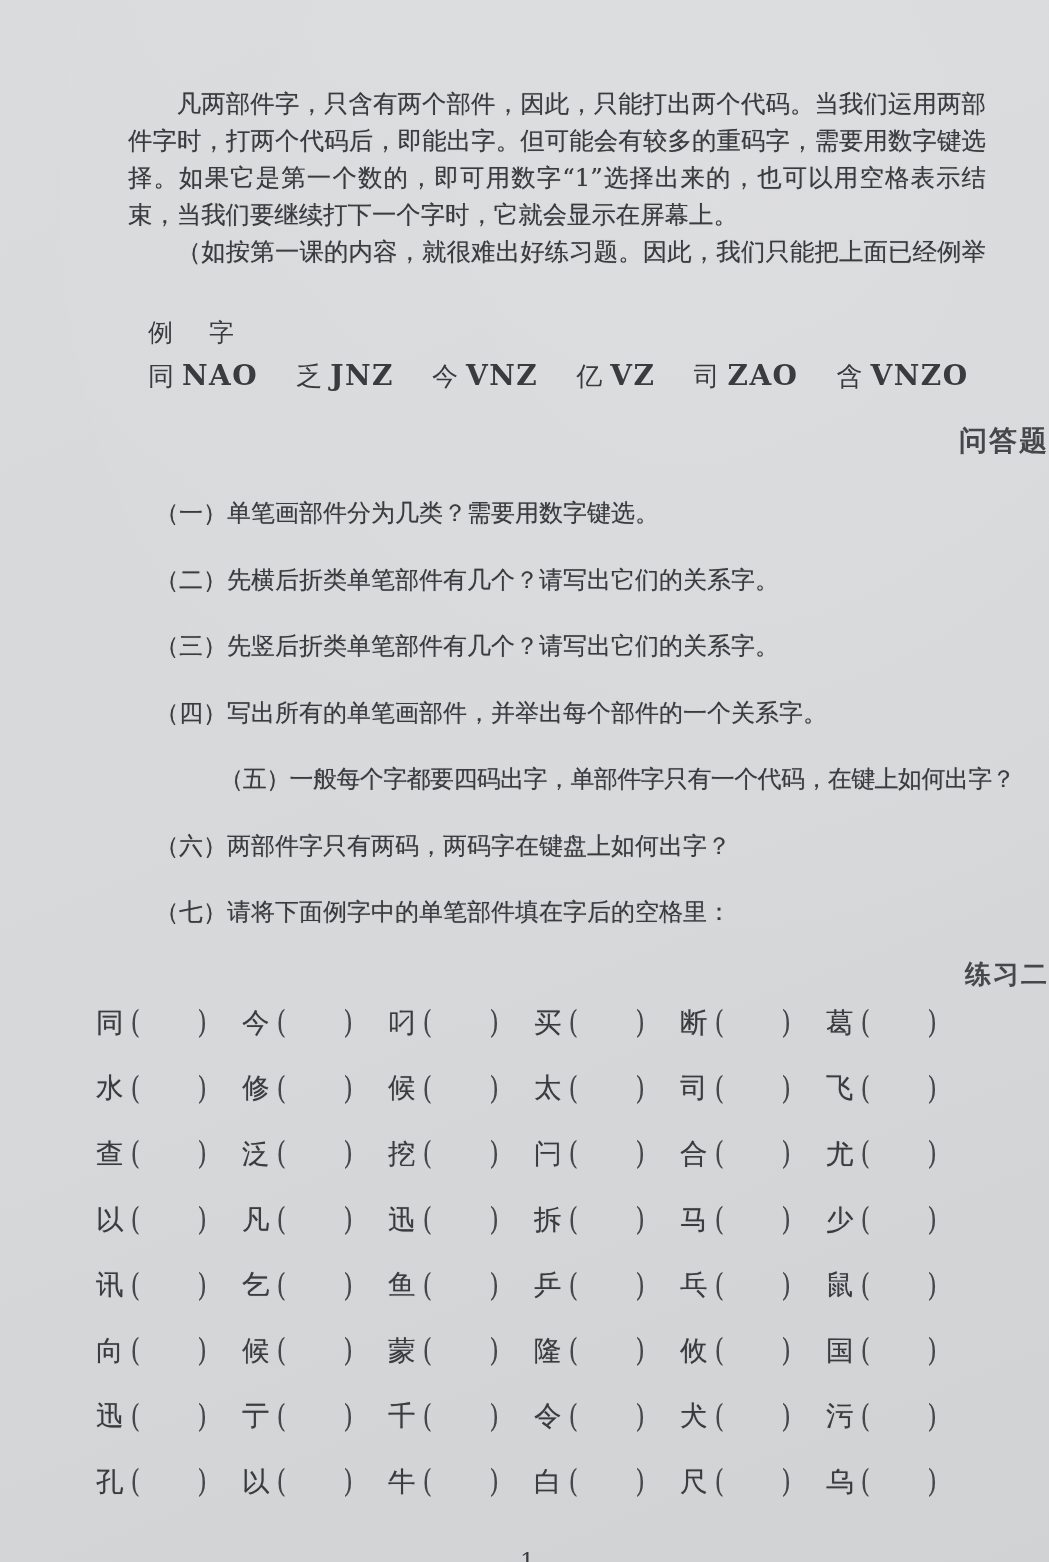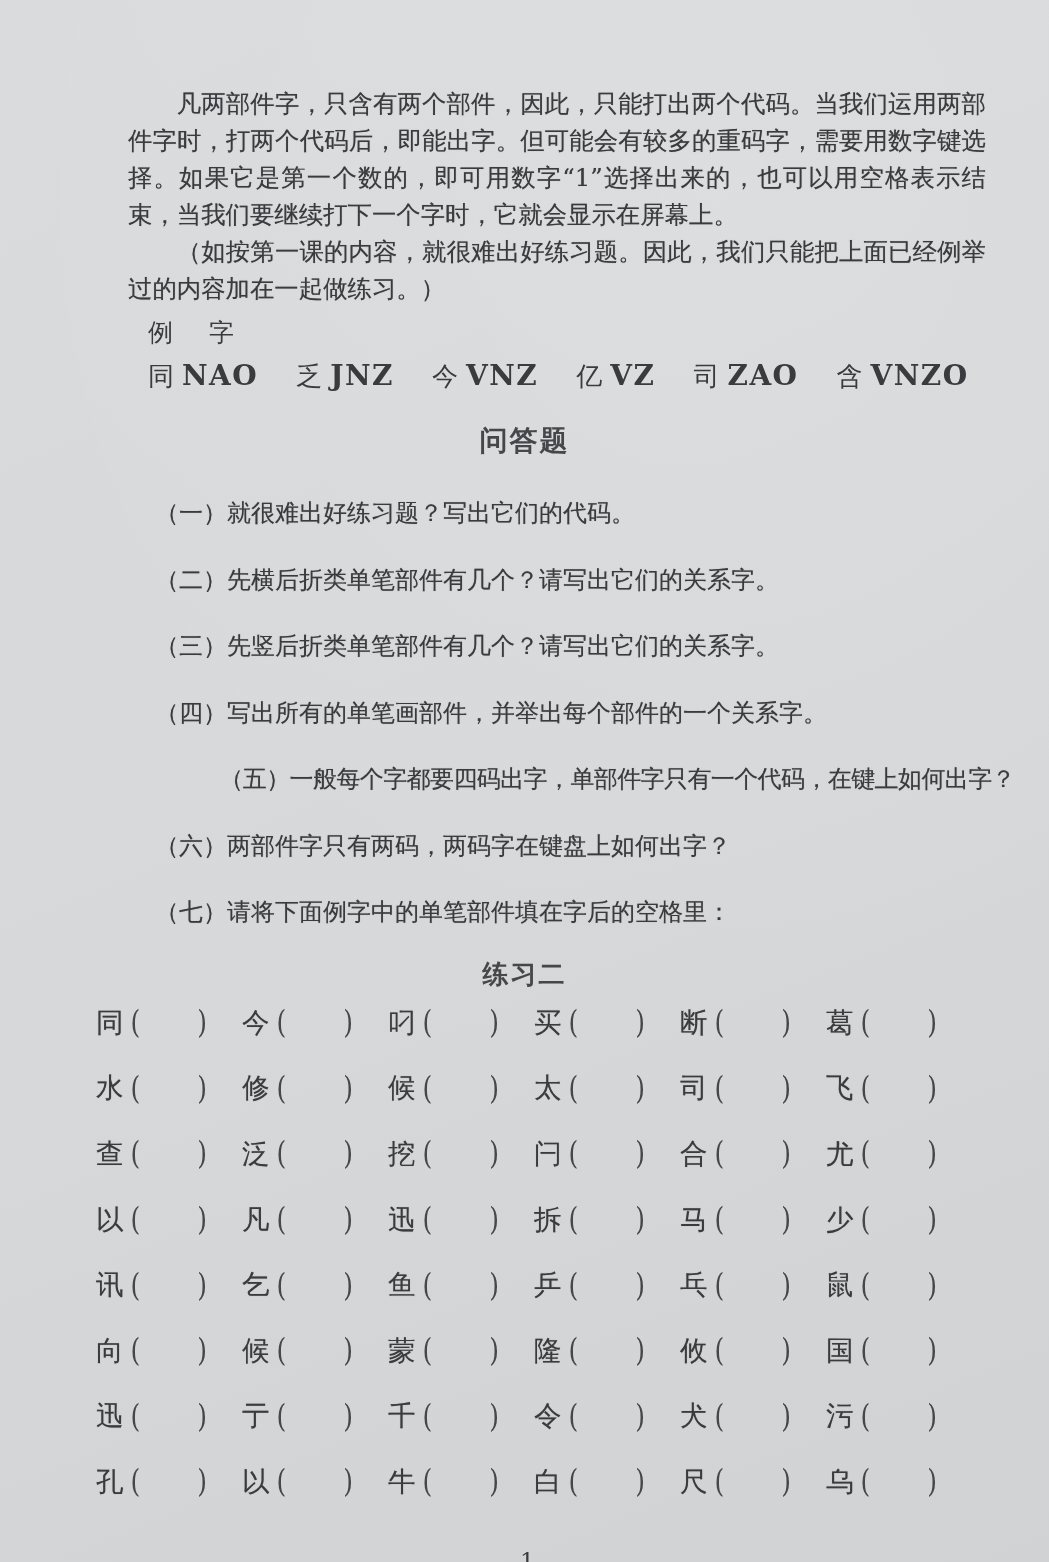--- a/index.html
+++ b/index.html
@@ -32,21 +32,21 @@
   .examples { position: absolute; top: 308px; left: 148px; margin-top: 8px; }
   .examples-heading { font-size: 25px; letter-spacing: 14px; }
   .examples-row { margin-top: 10px; display: flex; gap: 38px; align-items: baseline; }
   .example-item { display: inline-flex; align-items: baseline; }
   .ex-char { font-size: 26px; }
   .ex-code { font-size: 28px; margin-left: 8px; letter-spacing: 1.5px; font-weight: bold; }
 
   
   .qa-heading, .ex-heading {
     position: absolute; left: 0; width: 100%;
-    text-align: center;
+    text-align: right;
     font-family: "DejaVu Sans", "Liberation Sans", sans-serif;
     font-weight: bold;
     color: #46474b;
   }
   .qa-heading { top: 422px; font-size: 28px; letter-spacing: 2px; }
   .ex-heading  { top: 957px; font-size: 26px; letter-spacing: 2px; }
 
   
   .questions { position: absolute; top: 499px; left: 155px; width: 860px; }
   .question {
@@ -80,21 +80,20 @@
 
   <div class="intro">
       <div class="paragraph">
         <div class="line indent fill">凡两部件字，只含有两个部件，因此，只能打出两个代码。当我们运用两部</div>
         <div class="line fill">件字时，打两个代码后，即能出字。但可能会有较多的重码字，需要用数字键选</div>
         <div class="line fill">择。如果它是第一个数的，即可用数字“1”选择出来的，也可以用空格表示结</div>
         <div class="line">束，当我们要继续打下一个字时，它就会显示在屏幕上。</div>
       </div>
       <div class="paragraph">
         <div class="line indent fill">（如按第一课的内容，就很难出好练习题。因此，我们只能把上面已经例举</div>
-        <div class="line">过的内容加在一起做练习。）</div>
       </div>
     </div>
 
   <div class="examples">
     <div class="examples-heading">例 字</div>
     <div class="examples-row">
         <span class="example-item">
           <span class="ex-char">同</span>
           <span class="ex-code">NAO</span>
         </span>
@@ -117,21 +116,21 @@
         <span class="example-item">
           <span class="ex-char">含</span>
           <span class="ex-code">VNZO</span>
         </span>
       </div>
   </div>
 
   <div class="qa-heading">问答题</div>
 
   <div class="questions">
-      <div class="question">（一）就很难出好练习题？写出它们的代码。</div>
+      <div class="question">（一）单笔画部件分为几类？需要用数字键选。</div>
       <div class="question">（二）先横后折类单笔部件有几个？请写出它们的关系字。</div>
       <div class="question">（三）先竖后折类单笔部件有几个？请写出它们的关系字。</div>
       <div class="question">（四）写出所有的单笔画部件，并举出每个部件的一个关系字。</div>
       <div class="question">（五）一般每个字都要四码出字，单部件字只有一个代码，在键上如何出字？</div>
       <div class="question">（六）两部件字只有两码，两码字在键盘上如何出字？</div>
       <div class="question">（七）请将下面例字中的单笔部件填在字后的空格里：</div>
     </div>
 
   <div class="ex-heading">练习二</div>
 

